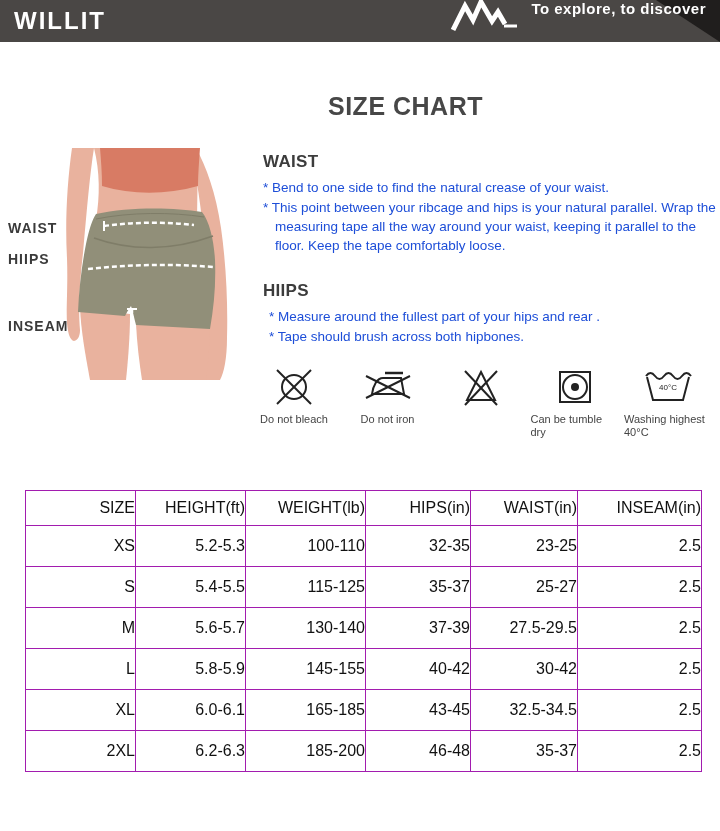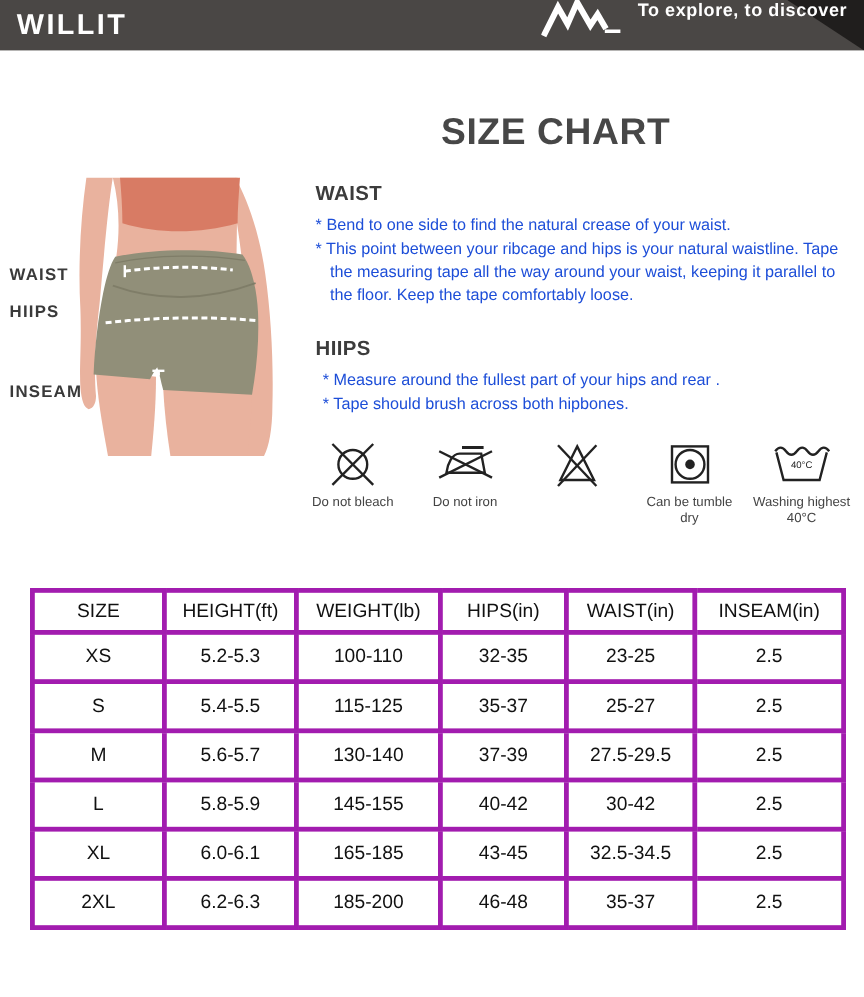--- a/index.html
+++ b/index.html
@@ -27,21 +27,21 @@
     color:#fff; font-size:15px; font-weight:bold; letter-spacing:0.5px;
   }
   .corner-triangle {
     position:absolute; right:0; top:0; width:64px; height:42px;
     background:#201e1d; clip-path:polygon(0 0, 100% 0, 100% 100%);
   }
 
   
   .page-title {
     position:absolute; left:328px; top:92px; width:270px;
-    text-align:center; font-size:31px; font-weight:bold;
+    font-size:25px; font-weight:bold;
     color:#474747; letter-spacing:0.5px;
   }
 
   
   .figure-box { position:absolute; left:60px; top:148px; width:205px; height:232px; }
   .measure-label {
     position:absolute; left:8px; font-size:14px; font-weight:bold;
     color:#3a3a3a; letter-spacing:1px;
   }
   .lbl-waist  { top:220px; }
@@ -63,30 +63,30 @@
   .care-row {
     position:absolute; left:250px; top:366px; width:462px;
     display:flex; justify-content:space-between;
   }
   .care-item {
     width:88px; display:flex; flex-direction:column; align-items:center;
   }
   .care-item svg { display:block; }
   .care-label {
     margin-top:5px; font-size:11px; line-height:13px;
-    color:#444; text-align:center;
+    color:#444; text-align:left;
   }
 
   
   .size-table {
     position:absolute; left:25px; top:490px; width:676px;
     border-collapse:collapse; table-layout:fixed;
   }
   .size-table th, .size-table td {
-    border:4px solid #a21caf; text-align:center; vertical-align:middle;
+    border:1px solid #a21caf; text-align:right; vertical-align:middle;
     font-weight:normal; color:#111; background:#fff;
   }
   .size-table th { height:35px; font-size:16px; }
   .size-table td { height:41px; font-size:16px; }
   .col-size{width:110px} .col-height{width:110px} .col-weight{width:120px}
   .col-hips{width:105px} .col-waist{width:107px} .col-inseam{width:124px}
 </style>
 </head>
 <body>
 
@@ -133,21 +133,21 @@
       <line x1="44" y1="73" x2="44" y2="83" stroke="#ffffff" stroke-width="2"></line>
       <path d="M28 121 Q90 114 153 119" fill="none" stroke="#ffffff" stroke-width="2.5" stroke-dasharray="5 3"></path>
       <line x1="67" y1="161" x2="77" y2="161" stroke="#ffffff" stroke-width="2"></line>
       <line x1="72" y1="161" x2="72" y2="185" stroke="#ffffff" stroke-width="2.5" stroke-dasharray="4 3"></line>
     </svg>
   </div>
 
   <div class="section sec-waist">
     <h3>WAIST</h3>
     <p class="bullet">* Bend to one side to find the natural crease of your waist.</p>
-    <p class="bullet">* This point between your ribcage and hips is your natural waistline. Tape the measuring tape all the way around your waist, keeping it parallel to the floor. Keep the tape comfortably loose.</p>
+    <p class="bullet">* This point between your ribcage and hips is your natural parallel. Wrap the measuring tape all the way around your waist, keeping it parallel to the floor. Keep the tape comfortably loose.</p>
   </div>
 
   <div class="section sec-hips">
     <h3>HIIPS</h3>
     <p class="bullet">* Measure around the fullest part of your hips and rear .</p>
     <p class="bullet">* Tape should brush across both hipbones.</p>
   </div>
 
   <div class="care-row">
 

